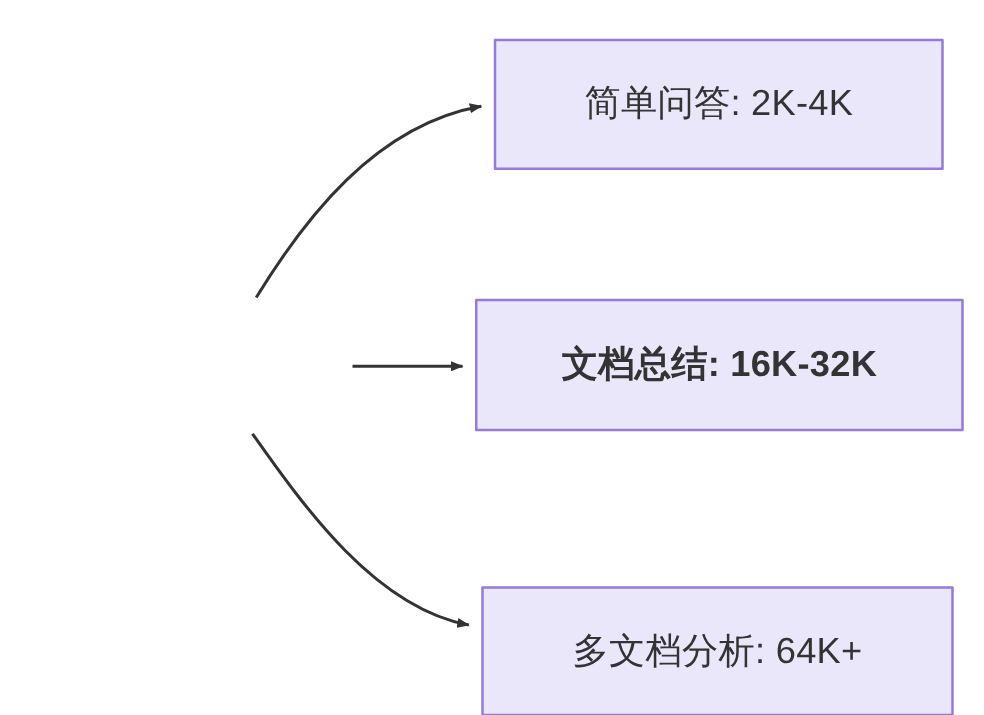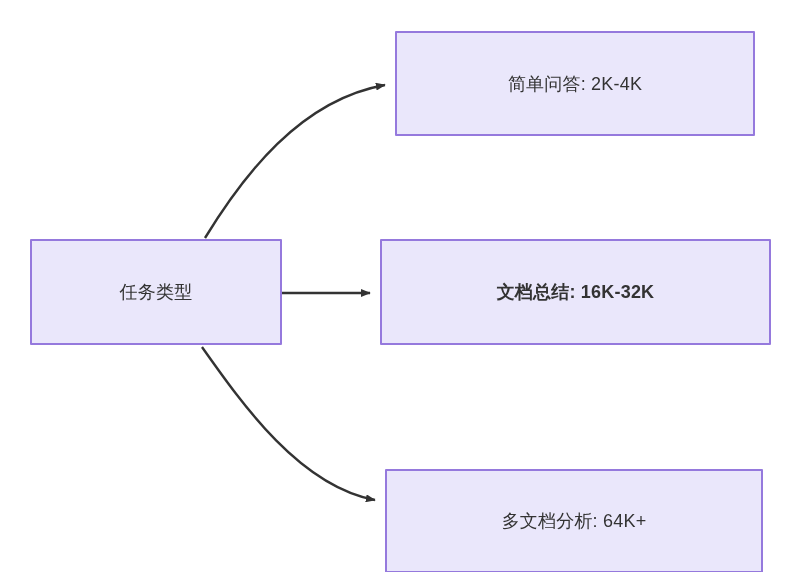--- a/index.html
+++ b/index.html
@@ -37,21 +37,21 @@
     box-sizing: border-box;
     display: flex;
     align-items: center;
     justify-content: center;
     background: #eae7fb;
     border: 2px solid #9579dd;
     border-radius: 1px;
   }
 
   .node-label {
-    font-size: 18px;
+    font-size: 29px;
     line-height: 1;
     color: #333333;
     letter-spacing: 0.2px;
     white-space: nowrap;
     text-align: center;
   }
 
   
   #node-task-type {
     left: 30px;
@@ -91,23 +91,20 @@
       </marker>
     </defs>
 
     <path d="M 205,238 C 243,176 300,100 385,85" fill="none" stroke="#333333" stroke-width="2.4" marker-end="url(#arrowhead)"></path>
 
     <path d="M 282,293 L 370,293" fill="none" stroke="#333333" stroke-width="2.4" marker-end="url(#arrowhead)"></path>
 
     <path d="M 202,347 C 243,405 300,486 375,500" fill="none" stroke="#333333" stroke-width="2.4" marker-end="url(#arrowhead)"></path>
   </svg>
 
-  <div class="node" id="node-task-type">
-    <span class="node-label">任务类型</span>
-  </div>
 
   <div class="node" id="node-simple-qa">
     <span class="node-label">简单问答: 2K-4K</span>
   </div>
 
   <div class="node" id="node-doc-summary">
     <span class="node-label">文档总结: 16K-32K</span>
   </div>
 
   <div class="node" id="node-multi-doc">

